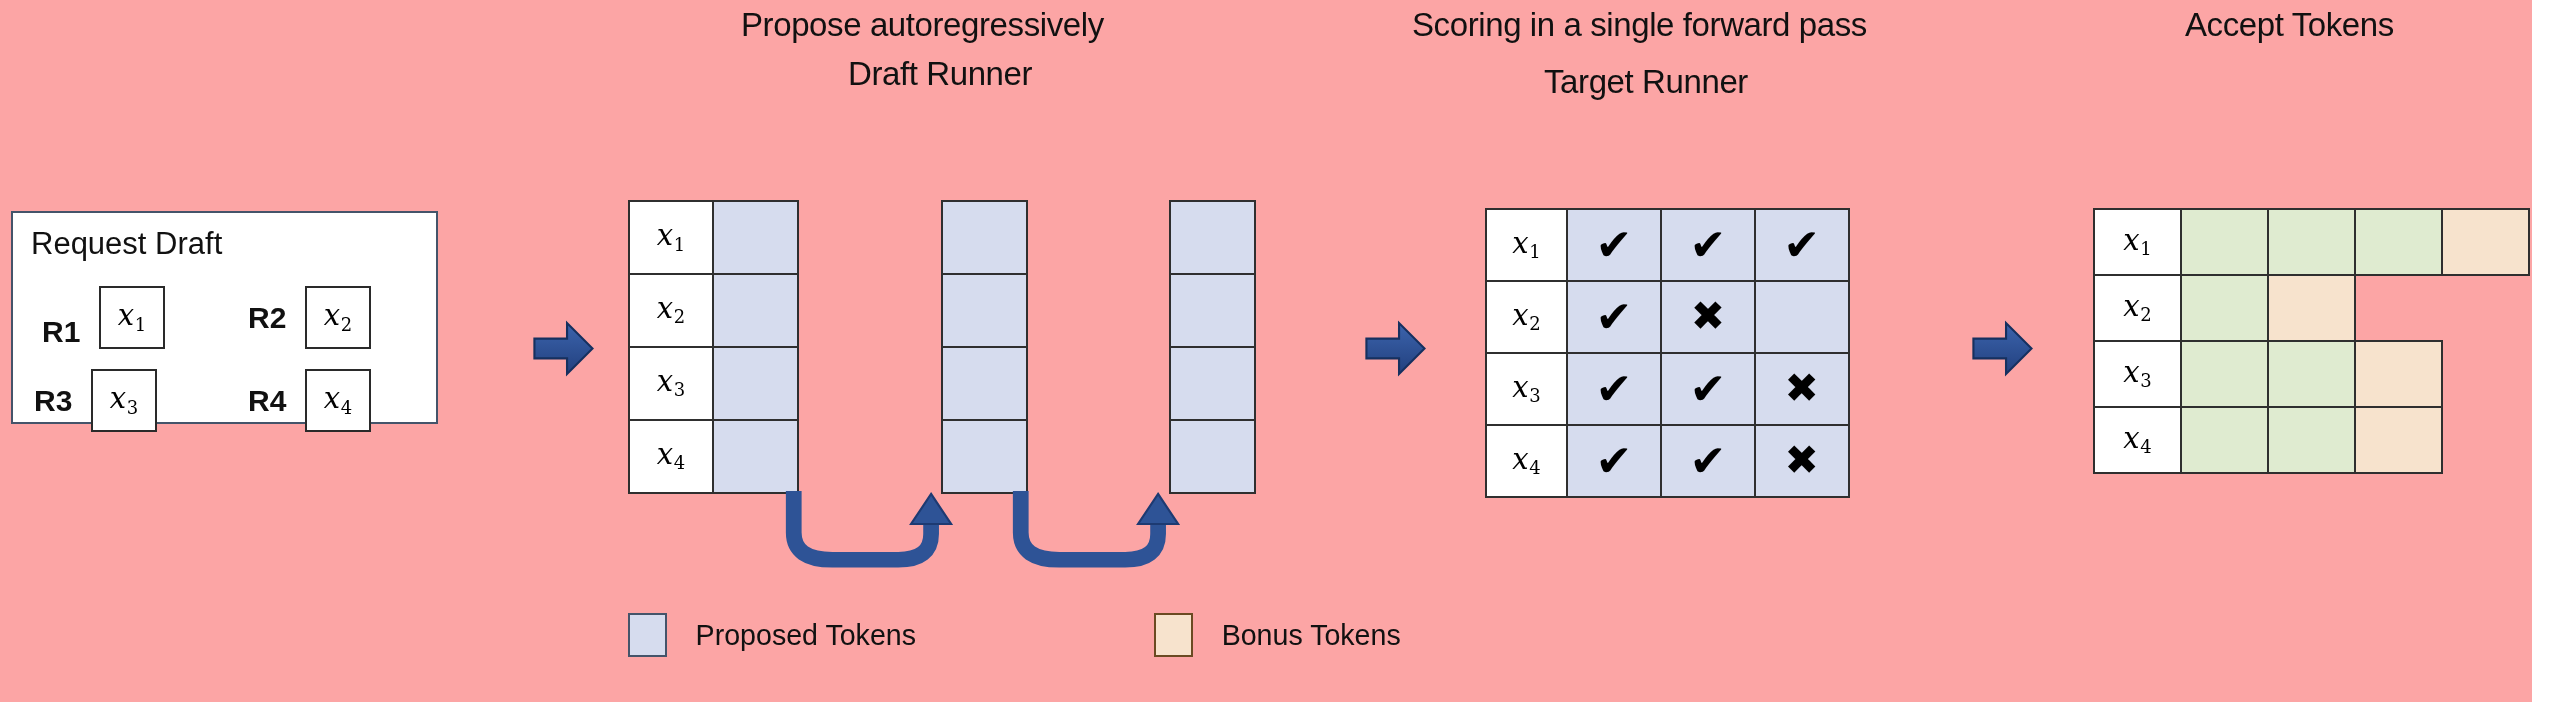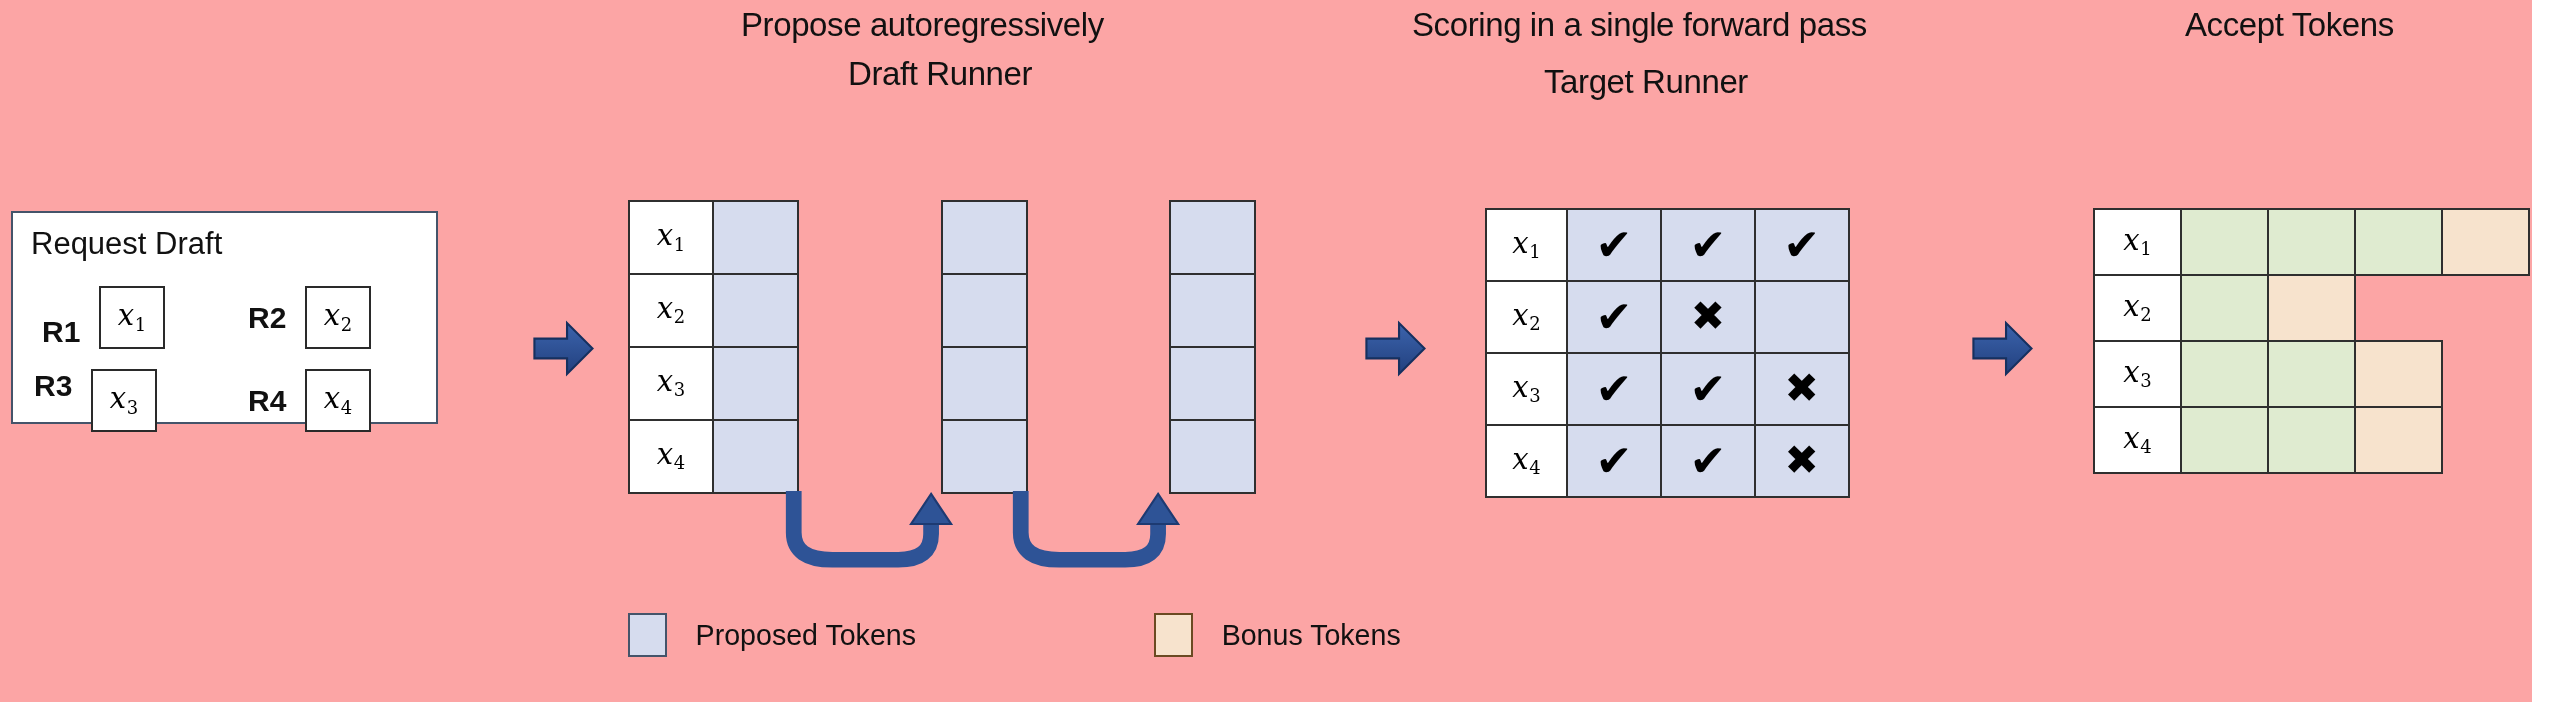--- a/index.html
+++ b/index.html
@@ -166,21 +166,21 @@
         <div class="req-box" style="margin-left: 18.6px;">
           <span class="xvar">x<sub>1</sub></span>
         </div>
       </div>
       <div class="abs" style="left: 214px; top: 0px; display: flex; align-items: center;">
         <span class="req-label">R2</span>
         <div class="req-box" style="margin-left: 18.6px;">
           <span class="xvar">x<sub>2</sub></span>
         </div>
       </div>
-      <div class="abs" style="left: 0px; top: 83px; display: flex; align-items: flex-start;">
+      <div class="abs" style="left: 0px; top: 83px; display: flex; align-items: center;">
         <span class="req-label">R3</span>
         <div class="req-box" style="margin-left: 18.6px;">
           <span class="xvar">x<sub>3</sub></span>
         </div>
       </div>
       <div class="abs" style="left: 214px; top: 83px; display: flex; align-items: center; justify-content: space-between;">
         <span class="req-label">R4</span>
         <div class="req-box" style="margin-left: 18.6px;">
           <span class="xvar">x<sub>4</sub></span>
         </div>

